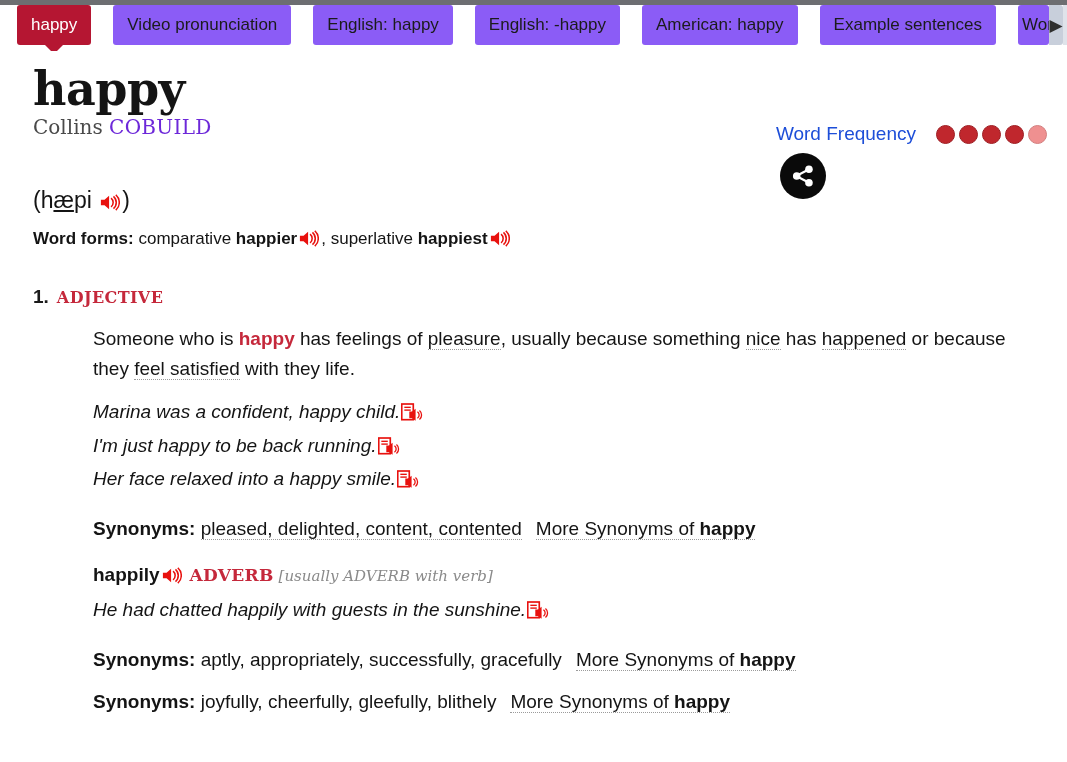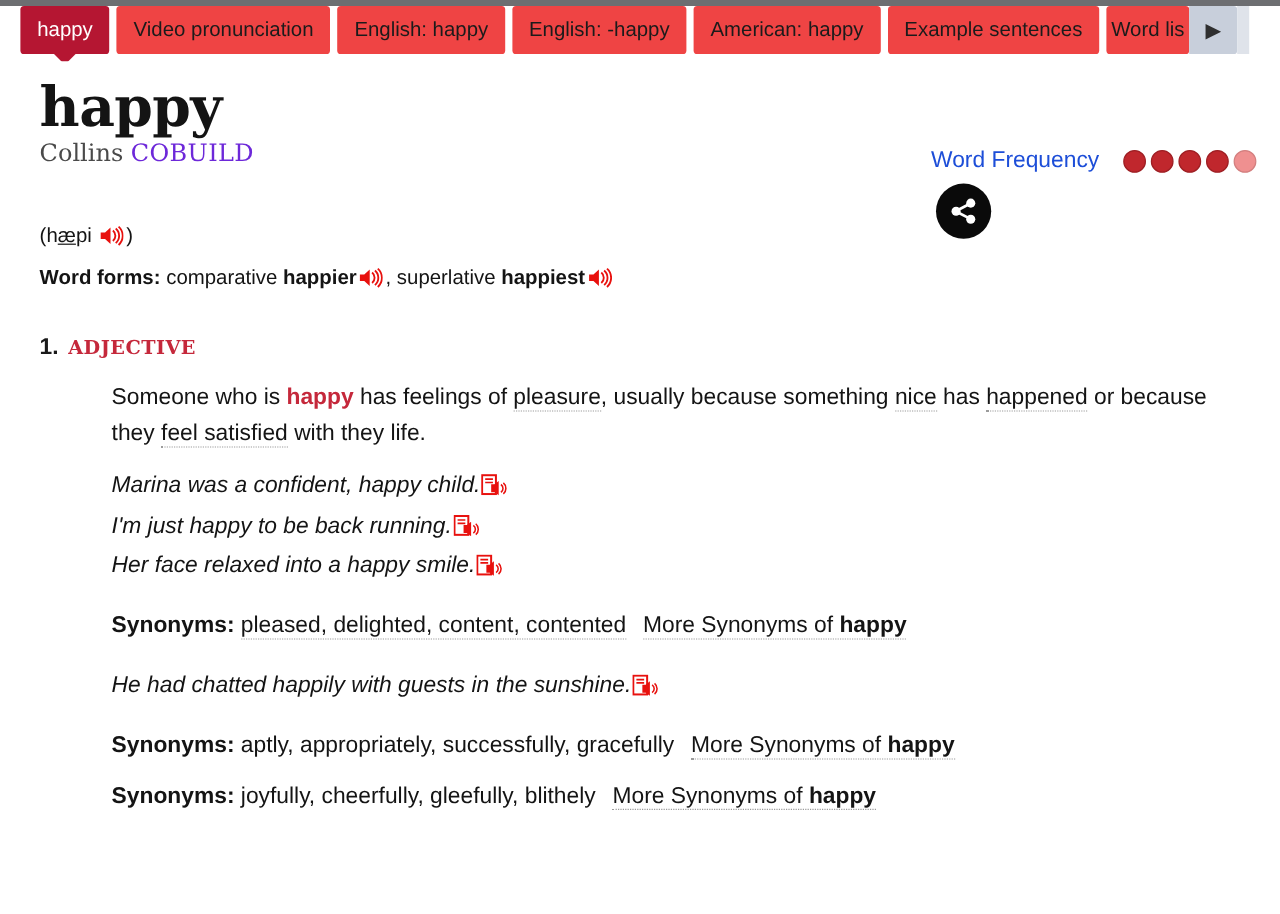--- a/index.html
+++ b/index.html
@@ -31,32 +31,33 @@
     width: 1067px;
     height: 46px;
     background: #ffffff;
     display: flex;
     align-items: flex-start;
     overflow: hidden;
   }
   .tab {
     height: 40px;
     margin-right: 6px;
-    background: #ef4444;
+    background: #8b5cf6;
     color: #1b1b1b;
     font-size: 17px;
     display: flex;
     align-items: center;
     justify-content: center;
     padding: 0 14px;
     border-radius: 3px;
     white-space: nowrap;
     box-sizing: border-box;
     cursor: pointer;
     user-select: none;
+    margin-left: 16px;
   }
   .tab.first { margin-left: 17px; }
   .tab.active {
     background: #b51632;
     color: #ffffff;
     position: relative;
   }
   .tab.active::after {
     content: "";
     position: absolute;
@@ -168,21 +169,21 @@
     background: #0a0a0a;
     display: flex;
     align-items: center;
     justify-content: center;
     cursor: pointer;
   }
 
   
   .pron {
     margin-top: 48px;
-    font-size: 17px;
+    font-size: 23px;
     color: #141414;
   }
   .pron u { text-decoration: underline; }
   .wordforms {
     margin-top: 12px;
     font-size: 17px;
     color: #141414;
   }
   .wordforms b { font-weight: bold; }
 
@@ -421,20 +422,30 @@
             </svg>
           </span></div>
         </div>
 
         <div class="syn-row">
           <span class="lbl">Synonyms:</span>
           <span class="syn-words">pleased, delighted, content, contented</span><span class="more-syn"><span>More Synonyms of </span><b>happy</b></span>
         </div>
 
         <div class="subsense">
+          <div class="subhead">
+            <span class="runon">happily</span><span class="spk">
+              <svg width="20" height="17" viewBox="0 0 22 18">
+                <polygon points="1,6 5,6 10,1.5 10,16.5 5,12 1,12" fill="#e8110e"></polygon>
+                <path d="M12.2 4.2 A6.2 6.2 0 0 1 12.2 13.8" stroke="#e8110e" stroke-width="1.7" fill="none"></path>
+                <path d="M14.8 2.3 A8.8 8.8 0 0 1 14.8 15.7" stroke="#e8110e" stroke-width="1.7" fill="none"></path>
+                <path d="M17.4 0.6 A11.2 11.2 0 0 1 17.4 17.4" stroke="#e8110e" stroke-width="1.7" fill="none"></path>
+              </svg>
+            </span><span class="pos-in">ADVERB</span><span class="gram">[usually ADVERB with verb]</span>
+          </div>
           <div class="example subexample"><span>He had chatted happily with guests in the sunshine.</span><span class="doc-spk">
             <svg width="24" height="19" viewBox="0 0 26 20">
               <rect x="0.8" y="0.8" width="12.5" height="17" fill="none" stroke="#e8110e" stroke-width="1.8"></rect>
               <line x1="3.6" y1="4.4" x2="10.6" y2="4.4" stroke="#e8110e" stroke-width="1.5"></line>
               <line x1="3.6" y1="7.4" x2="10.6" y2="7.4" stroke="#e8110e" stroke-width="1.5"></line>
               <polygon points="9,9 12,9 15.8,6 15.8,19 12,16.2 9,16.2" fill="#e8110e"></polygon>
               <path d="M17.8 9.2 A4.2 4.2 0 0 1 17.8 16.2" stroke="#e8110e" stroke-width="1.4" fill="none"></path>
               <path d="M20 7.8 A6.4 6.4 0 0 1 20 17.6" stroke="#e8110e" stroke-width="1.4" fill="none"></path>
             </svg>
           </span></div>

